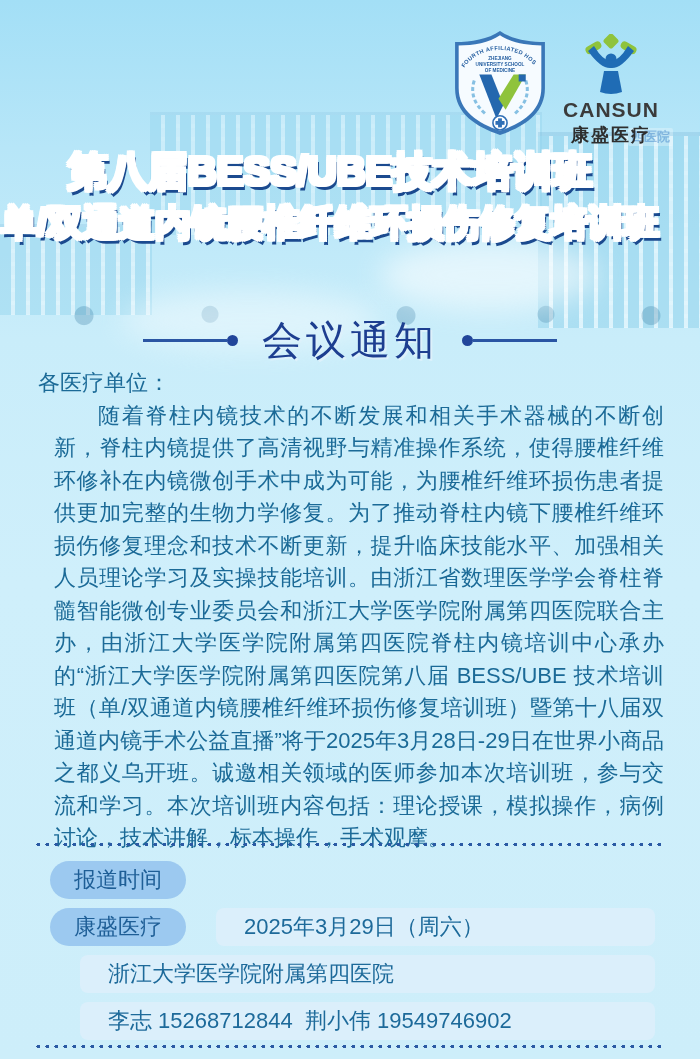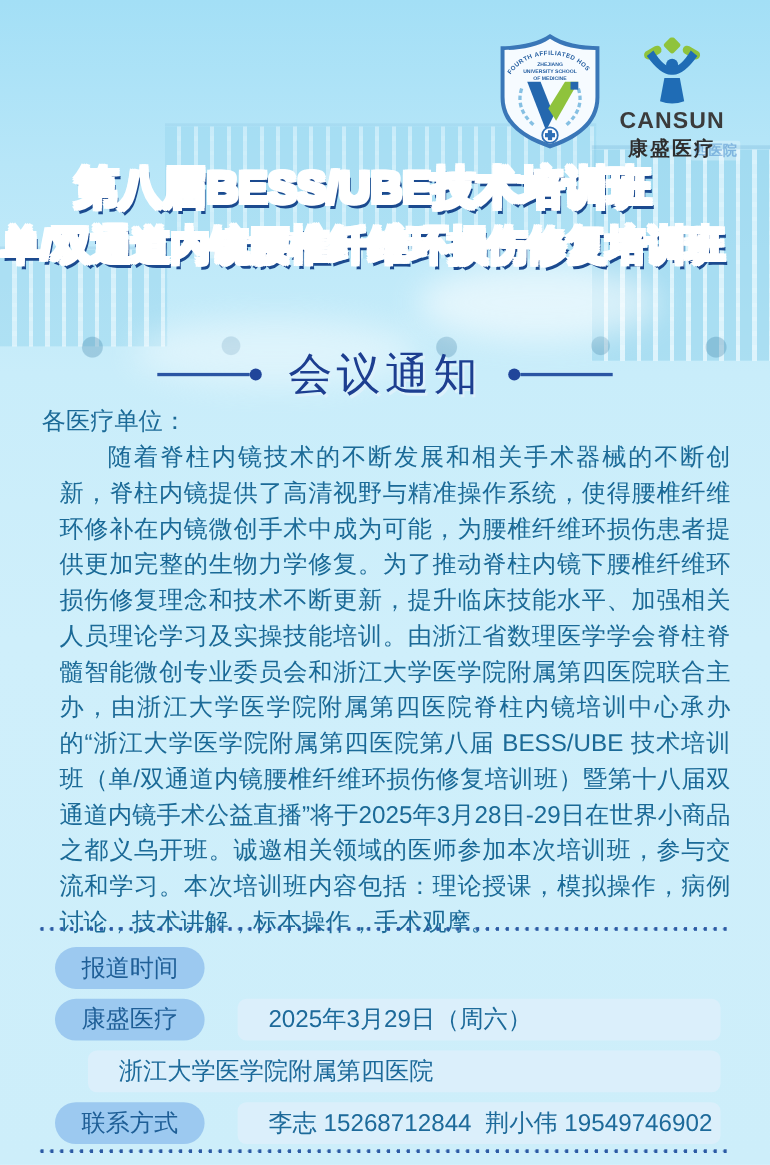--- a/index.html
+++ b/index.html
@@ -152,20 +152,19 @@
       <div class="dlabel">报道时间</div>
     </div>
     <div class="drow">
       <div class="dlabel">康盛医疗</div>
       <div class="dvalue">2025年3月29日（周六）</div>
     </div>
     <div class="drow">
       <div class="dvalue">浙江大学医学院附属第四医院</div>
     </div>
     <div class="drow">
-      <div class="dlabel">联系方式</div>
       <div class="dvalue">李志 15268712844  荆小伟 19549746902</div>
     </div>
   </div>
 
   <div class="dots dots2"></div>
 
 </div>
 
 </body></html>

